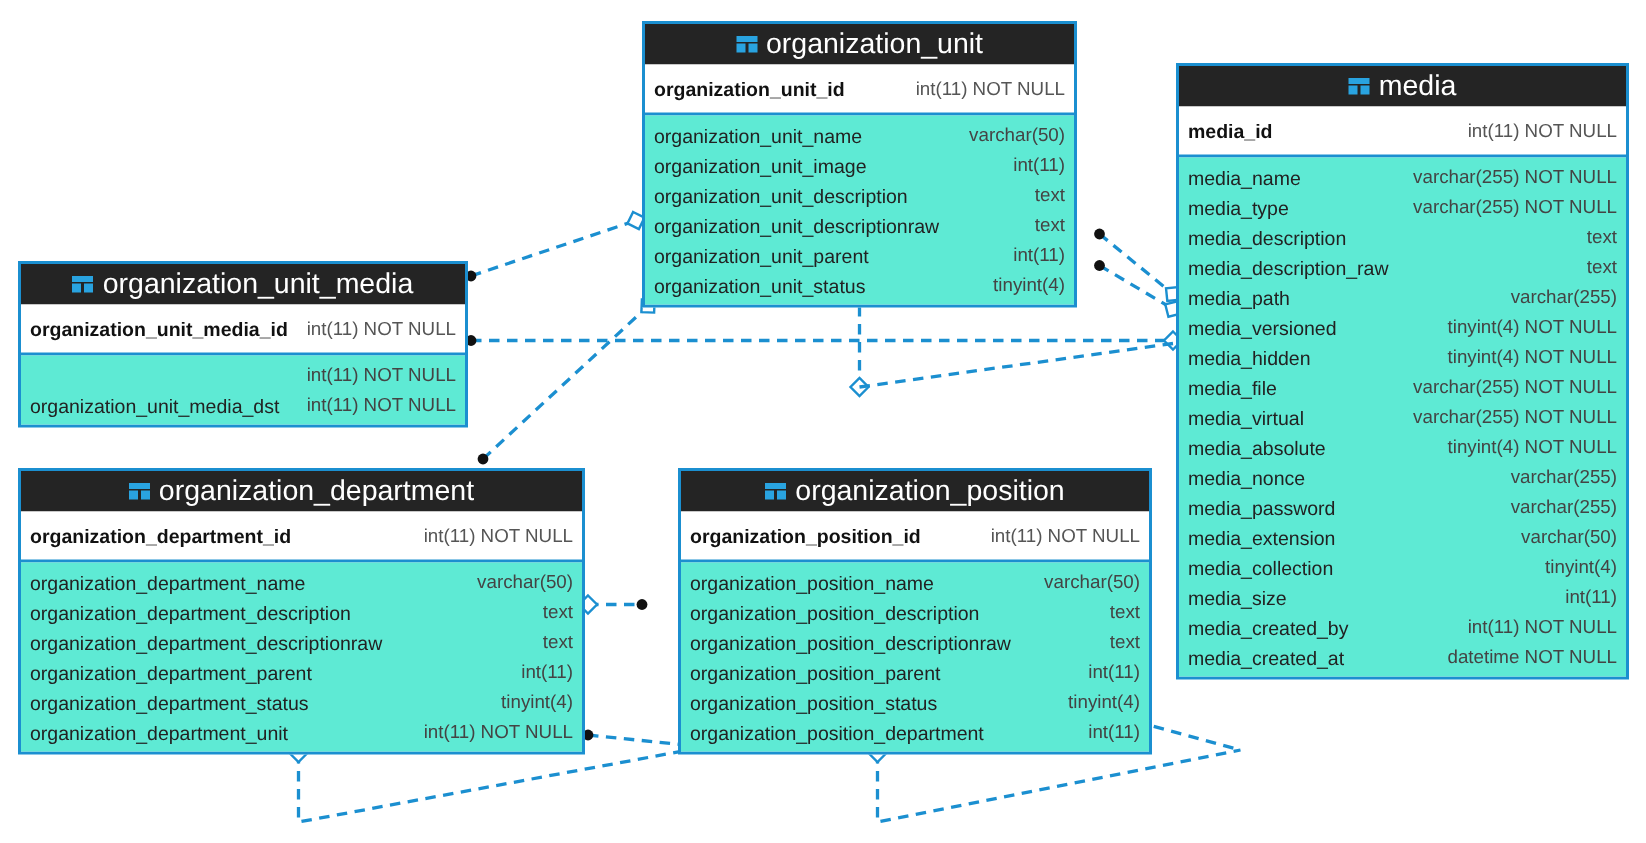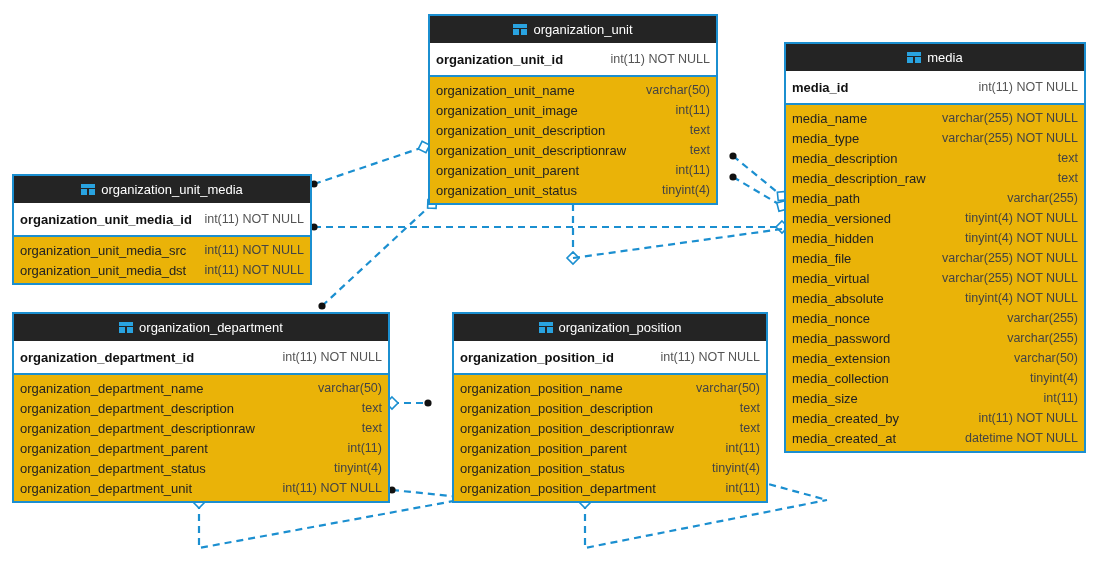--- a/index.html
+++ b/index.html
@@ -10,37 +10,37 @@
   #canvas{position:absolute;inset:0;width:1097px;height:562px;}
   #links{position:absolute;left:0;top:0;width:1097px;height:562px;pointer-events:none;}
 
   .table{
     position:absolute;border:2px solid #1b8fd0;background:#ffffff;
     box-sizing:border-box;
   }
   .t-header{
     background:#242424;color:#ffffff;height:27px;line-height:27px;
     display:flex;align-items:center;justify-content:center;gap:6px;
-    font-size:13px;
+    font-size:19px;
   }
   .t-icon{display:inline-block;width:14px;height:11px;position:relative;flex:0 0 auto;}
   .t-icon i{position:absolute;display:block;background:#29a3e0;}
   .t-icon i.a{left:0;top:0;width:14px;height:4px;}
   .t-icon i.b{left:0;top:5px;width:6px;height:6px;}
   .t-icon i.c{left:8px;top:5px;width:6px;height:6px;}
 
   .t-pk{
     background:#ffffff;border-bottom:2px solid #1b8fd0;
     height:25px;display:flex;align-items:center;
     padding:16px 6px;box-sizing:border-box;
   }
   .t-pk .fname{font-weight:bold;color:#111111;font-size:13px;}
   .t-pk .ftype{margin-left:auto;color:#555555;font-size:12.5px;padding-left:10px;}
 
-  .t-body{background:#eab308;padding:3px 0 3px 0;}
+  .t-body{background:#5eead4;padding:3px 0 3px 0;}
   .row{
     height:20px;display:flex;align-items:center;
     padding:0 6px;box-sizing:border-box;
   }
   .row .fname{color:#222222;font-size:13px;white-space:nowrap;}
   .row .ftype{margin-left:auto;color:#444444;font-size:12.5px;padding-left:10px;white-space:nowrap;}
 </style>
 </head>
 <body>
 
@@ -232,21 +232,20 @@
           <i class="c"></i>
         </span>
         <span>organization_unit_media</span>
       </div>
       <div class="t-pk">
         <span class="fname">organization_unit_media_id</span>
         <span class="ftype">int(11) NOT NULL</span>
       </div>
       <div class="t-body">
         <div class="row">
-          <span class="fname">organization_unit_media_src</span>
           <span class="ftype">int(11) NOT NULL</span>
         </div>
         <div class="row">
           <span class="fname">organization_unit_media_dst</span>
           <span class="ftype">int(11) NOT NULL</span>
         </div>
       </div>
     </div>
     <div class="table" style="left: 12px; top: 312px; width: 378px;">
       <div class="t-header">

